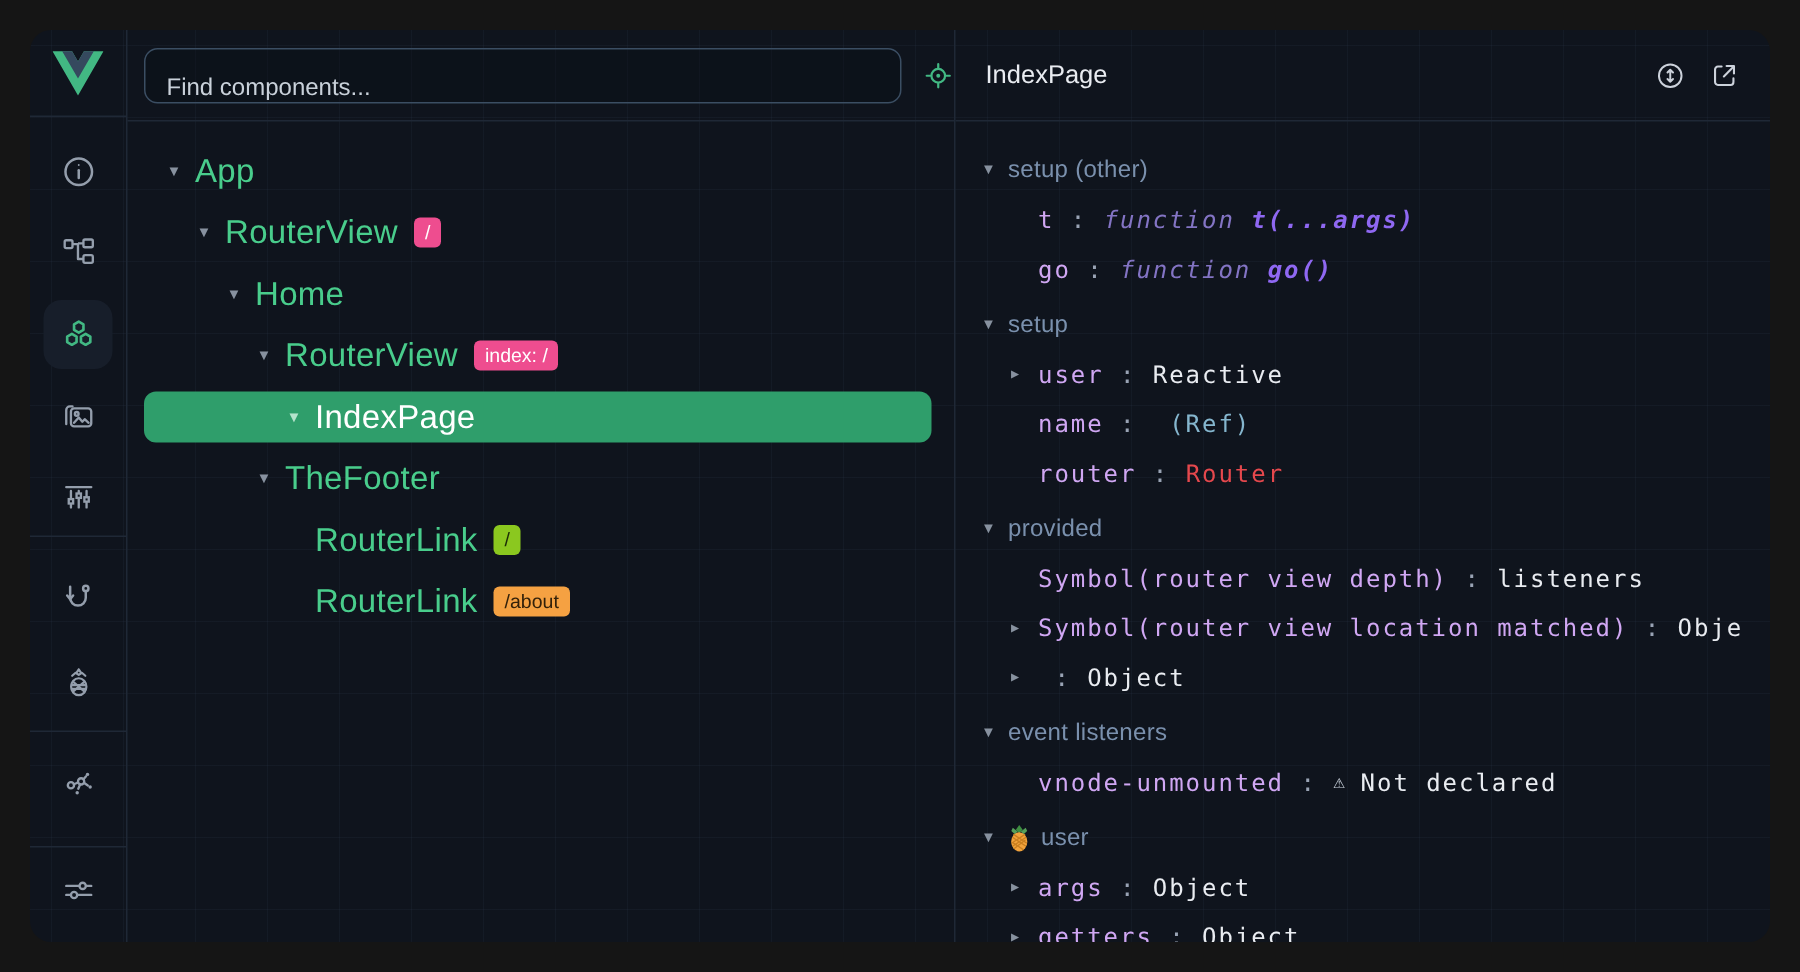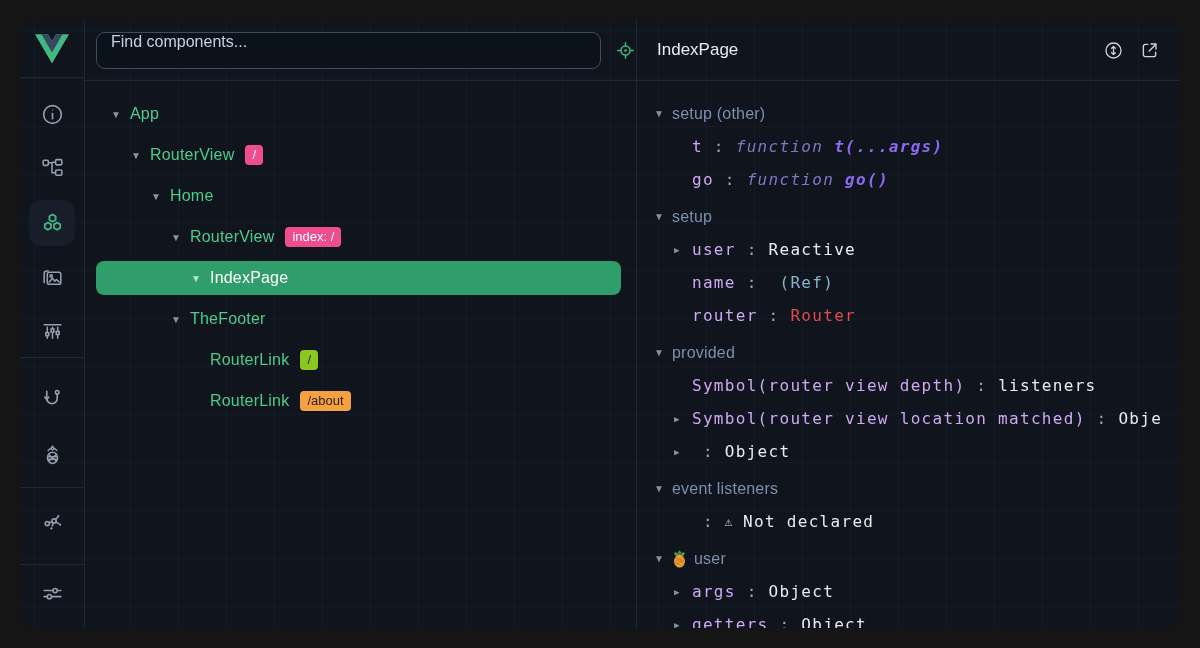--- a/index.html
+++ b/index.html
@@ -17,31 +17,31 @@
   .side-item{position:absolute;left:9px;width:46px;height:46px;border-radius:12px;
     display:flex;align-items:center;justify-content:center;color:#949eac;}
   .side-item.active{background:#171e2a;color:#42b883;}
   .side-ic{display:flex;}
   .side-ic svg{width:25px;height:25px;}
   
   .panel-header{height:60px;border-bottom:1px solid #1f2836;display:flex;align-items:center;flex:none;}
   
   .middle{width:551px;flex:none;display:flex;flex-direction:column;}
   .search-box{margin-left:11px;width:536px;height:37px;border:1px solid #3b4e63;border-radius:9px;
-    background:rgba(10,14,22,0.35);display:flex;align-items:flex-start;box-sizing:border-box;}
+    background:rgba(10,14,22,0.35);display:flex;align-items:flex-end;box-sizing:border-box;}
   .search-box input{background:transparent;border:none;outline:none;width:100%;padding:0 14px;
     font-family:"Liberation Sans","DejaVu Sans",sans-serif;font-size:16px;color:#e9ecf1;}
   .search-box input::placeholder{color:#c9d1da;opacity:1;}
   .target-btn{margin-left:14px;color:#42b883;display:flex;cursor:pointer;}
   .target-btn svg{width:21px;height:21px;}
   .tree{padding-top:16px;overflow:hidden;}
   .trow{height:34px;margin-bottom:7px;display:flex;align-items:center;white-space:nowrap;}
   .tri{display:inline-block;width:19px;font-size:10px;color:#87919f;flex:none;}
   .trow.sel .tri{color:#b5e3cc;}
-  .tlabel{font-size:16px;color:#49cd8c;letter-spacing:.2px;}
+  .tlabel{font-size:22px;color:#49cd8c;letter-spacing:.2px;}
   .trow.sel{background:#2f9e6b;border-radius:8px;margin-left:11px;margin-right:15px;}
   .trow.sel .tlabel{color:#ffffff;font-weight:500;}
   .badge{margin-left:11px;padding:1px 7px;border-radius:4px;font-size:13px;font-weight:500;line-height:18px;}
   .badge.pink{background:#ee4d8f;color:#ffffff;}
   .badge.lime{background:#8bc81f;color:#1c2b07;}
   .badge.orange{background:#f5a142;color:#33210a;}
   
   .right{flex:1;border-left:1px solid #1f2836;display:flex;flex-direction:column;min-width:0;}
   .right .panel-header{padding:0 20px;}
   .insp-title{flex:1;font-size:17px;font-weight:500;color:#e9ecf1;}
@@ -250,21 +250,21 @@
         <div class="srow item"><span class="ikey">go</span><span class="icolon"> : </span><span class="v-fn-keyword">function </span><span class="v-fn-signature">go()</span></div>
         <div class="srow section"><span class="sec-tri">▼</span><span class="sec-label">setup</span></div>
         <div class="srow item"><span class="item-arrow">▶</span><span class="ikey">user</span><span class="icolon"> : </span><span class="v-plain">Reactive</span></div>
         <div class="srow item"><span class="ikey">name</span><span class="icolon"> : </span><span class="v-ref-type"> (Ref)</span></div>
         <div class="srow item"><span class="ikey">router</span><span class="icolon"> : </span><span class="v-router-type">Router</span></div>
         <div class="srow section"><span class="sec-tri">▼</span><span class="sec-label">provided</span></div>
         <div class="srow item"><span class="ikey">Symbol(router view depth)</span><span class="icolon"> : </span><span class="v-plain">listeners</span></div>
         <div class="srow item"><span class="item-arrow">▶</span><span class="ikey">Symbol(router view location matched)</span><span class="icolon"> : </span><span class="v-plain">Obje</span></div>
         <div class="srow item"><span class="item-arrow">▶</span><span class="icolon"> : </span><span class="v-plain">Object</span></div>
         <div class="srow section"><span class="sec-tri">▼</span><span class="sec-label">event listeners</span></div>
-        <div class="srow item"><span class="icolon"> : </span><span class="v-warn-badge">⚠ </span><span class="v-plain">Not declared</span></div>
+        <div class="srow item"><span class="ikey">vnode-unmounted</span><span class="icolon"> : </span><span class="v-warn-badge">⚠ </span><span class="v-plain">Not declared</span></div>
         <div class="srow section"><span class="sec-tri">▼</span><span class="sec-emoji"><svg viewBox="0 0 15 18">
               <path fill="#3e8e41" d="M7.5 0 9.8 3.2 7.5 5.5 5.2 3.2Z"></path>
               <path fill="#57a05a" d="M3.2 1.8 6.4 4.4 4.6 6.2 2.2 4Z"></path>
               <path fill="#57a05a" d="M11.8 1.8 8.6 4.4l1.8 1.8L12.8 4Z"></path>
               <ellipse cx="7.5" cy="11.2" rx="5.4" ry="6.4" fill="#f2a33c"></ellipse>
               <path stroke="#c97f1f" stroke-width="0.9" fill="none" d="M3 8.2 12 14.2M12 8.2 3 14.2M3.6 6.2 12.6 12.2M11.4 6.2 2.4 12.2M4 15.8 11.6 10M3.4 11.9 10.4 16.6"></path>
             </svg></span><span class="sec-label">user</span></div>
         <div class="srow item"><span class="item-arrow">▶</span><span class="ikey">args</span><span class="icolon"> : </span><span class="v-plain">Object</span></div>
         <div class="srow item"><span class="item-arrow">▶</span><span class="ikey">getters</span><span class="icolon"> : </span><span class="v-plain">Object</span></div>
       </div>

